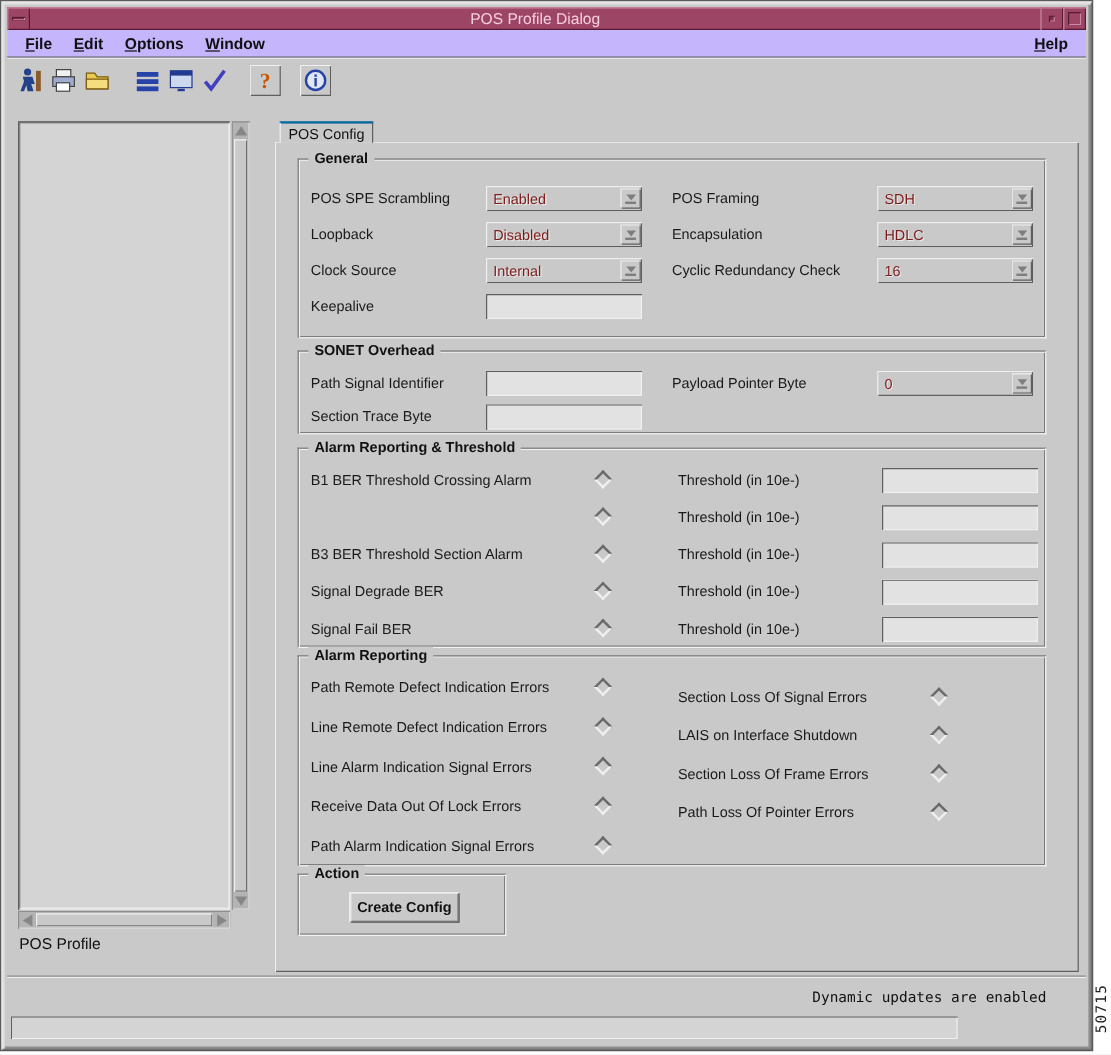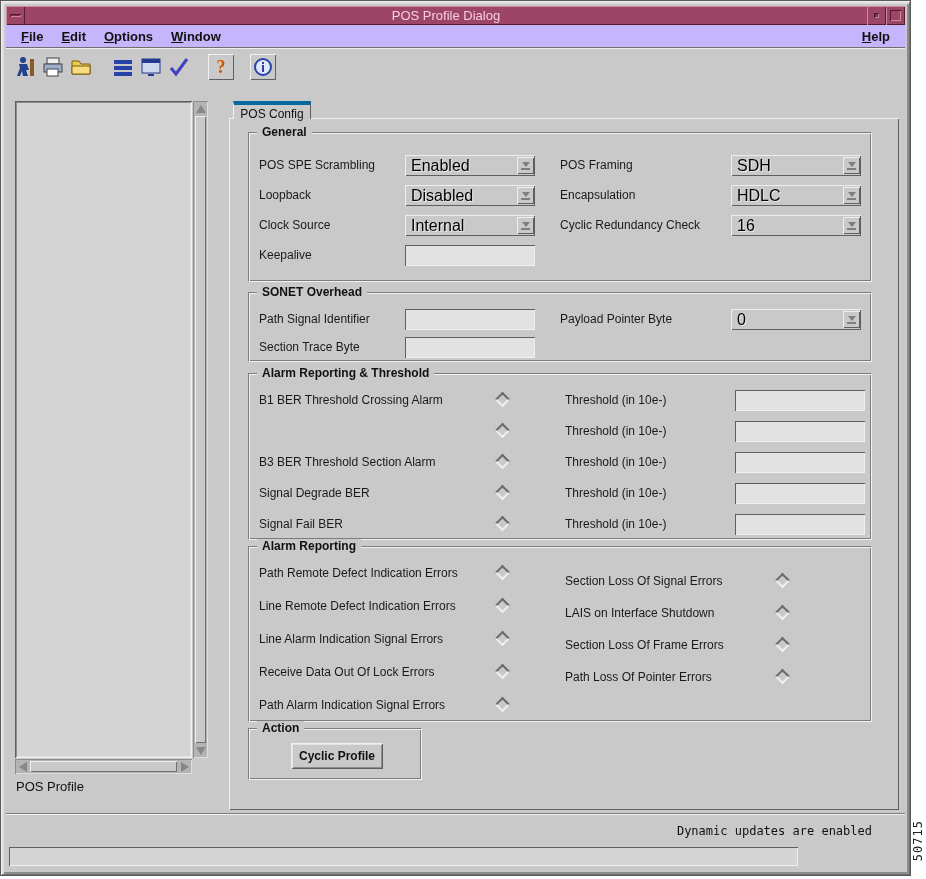--- a/index.html
+++ b/index.html
@@ -84,21 +84,21 @@
   .sb-corner{position:absolute;right:0;bottom:0;width:15px;height:15px;background:#c9c9c9;}
   .tri-up{width:0;height:0;border-left:5px solid transparent;border-right:5px solid transparent;border-bottom:8px solid #878787;}
   .tri-down{width:0;height:0;border-left:5px solid transparent;border-right:5px solid transparent;border-top:8px solid #878787;}
   .tri-left{width:0;height:0;border-top:5px solid transparent;border-bottom:5px solid transparent;border-right:8px solid #878787;}
   .tri-right{width:0;height:0;border-top:5px solid transparent;border-bottom:5px solid transparent;border-left:8px solid #878787;}
   .list-label{position:absolute;left:15px;top:778px;font-size:13px;color:#111;}
   
   .tab{
     position:absolute;left:232px;top:100px;width:78px;height:18px;z-index:2;
     background:#c9c9c9;text-align:center;line-height:18px;font-size:12px;color:#111;
-    border-top:4px solid #0369a1;border-left:1px solid #f0f0f0;border-right:1px solid #5f5f5f;
+    border-top:2px solid #0369a1;border-left:1px solid #f0f0f0;border-right:1px solid #5f5f5f;
     box-sizing:border-box;cursor:default;
   }
   .main-panel{
     position:absolute;left:228px;top:117px;width:670px;height:692px;background:#c9c9c9;
     box-shadow: inset 1px 1px 0 #f0f0f0, inset -1px -1px 0 #5f5f5f;
   }
   
   .group{
     position:absolute;box-sizing:border-box;
     border:1px solid;border-color:#7c7c7c #f2f2f2 #f2f2f2 #7c7c7c;
@@ -109,21 +109,21 @@
     font-weight:bold;font-size:12px;color:#111;line-height:14px;
   }
   .grow{position:absolute;left:8px;right:0;height:21px;}
   .flabel{position:absolute;top:0;font-size:12px;line-height:21px;color:#1a1a1a;white-space:nowrap;}
   
   .dropdown{
     position:absolute;top:0;width:130px;height:21px;background:#c9c9c9;
     box-shadow: inset 1px 1px 0 #eeeeee, inset -1px -1px 0 #5f5f5f;
     display:flex;align-items:center;cursor:default;
   }
-  .dd-value{flex:1;padding-left:6px;font-size:16px;color:#000000;text-shadow:1px 1px 0 #e9e9e9;
+  .dd-value{flex:1;padding-left:6px;font-size:12px;color:#7f1d1d;text-shadow:1px 1px 0 #e9e9e9;
     white-space:nowrap;overflow:hidden;}
   .dd-arrow{
     width:17px;height:17px;margin-right:1px;flex:0 0 auto;background:#c9c9c9;
     box-shadow: inset 1px 1px 0 #eeeeee, inset -1px -1px 0 #5f5f5f;
     display:flex;flex-direction:column;align-items:center;justify-content:center;gap:1px;
   }
   .dd-tri{width:0;height:0;border-left:4px solid transparent;border-right:4px solid transparent;border-top:5px solid #7e7e7e;}
   .dd-bar{width:9px;height:2px;background:#7e7e7e;}
   
   .tin{
@@ -422,21 +422,21 @@
         <span class="diamond" style="left:520px"></span>
       </div>
       <div class="grow" style="top:120px">
         <span class="flabel" style="left:308px">Path Loss Of Pointer Errors</span>
         <span class="diamond" style="left:520px"></span>
       </div>
     </div>
 
     <div class="group" style="left:19px;top:610px;width:174px;height:52px;">
       <span class="gtitle">Action</span>
-      <button class="btn" style="left:42px;top:14px;width:92px;height:26px;">Cyclic Profile</button>
+      <button class="btn" style="left:42px;top:14px;width:92px;height:26px;">Create Config</button>
     </div>
 
   </div>
 
   <div class="hsep"></div>
   <div class="status-msg">Dynamic updates are enabled</div>
   <div class="statusbar"></div>
 
 </div>
 

